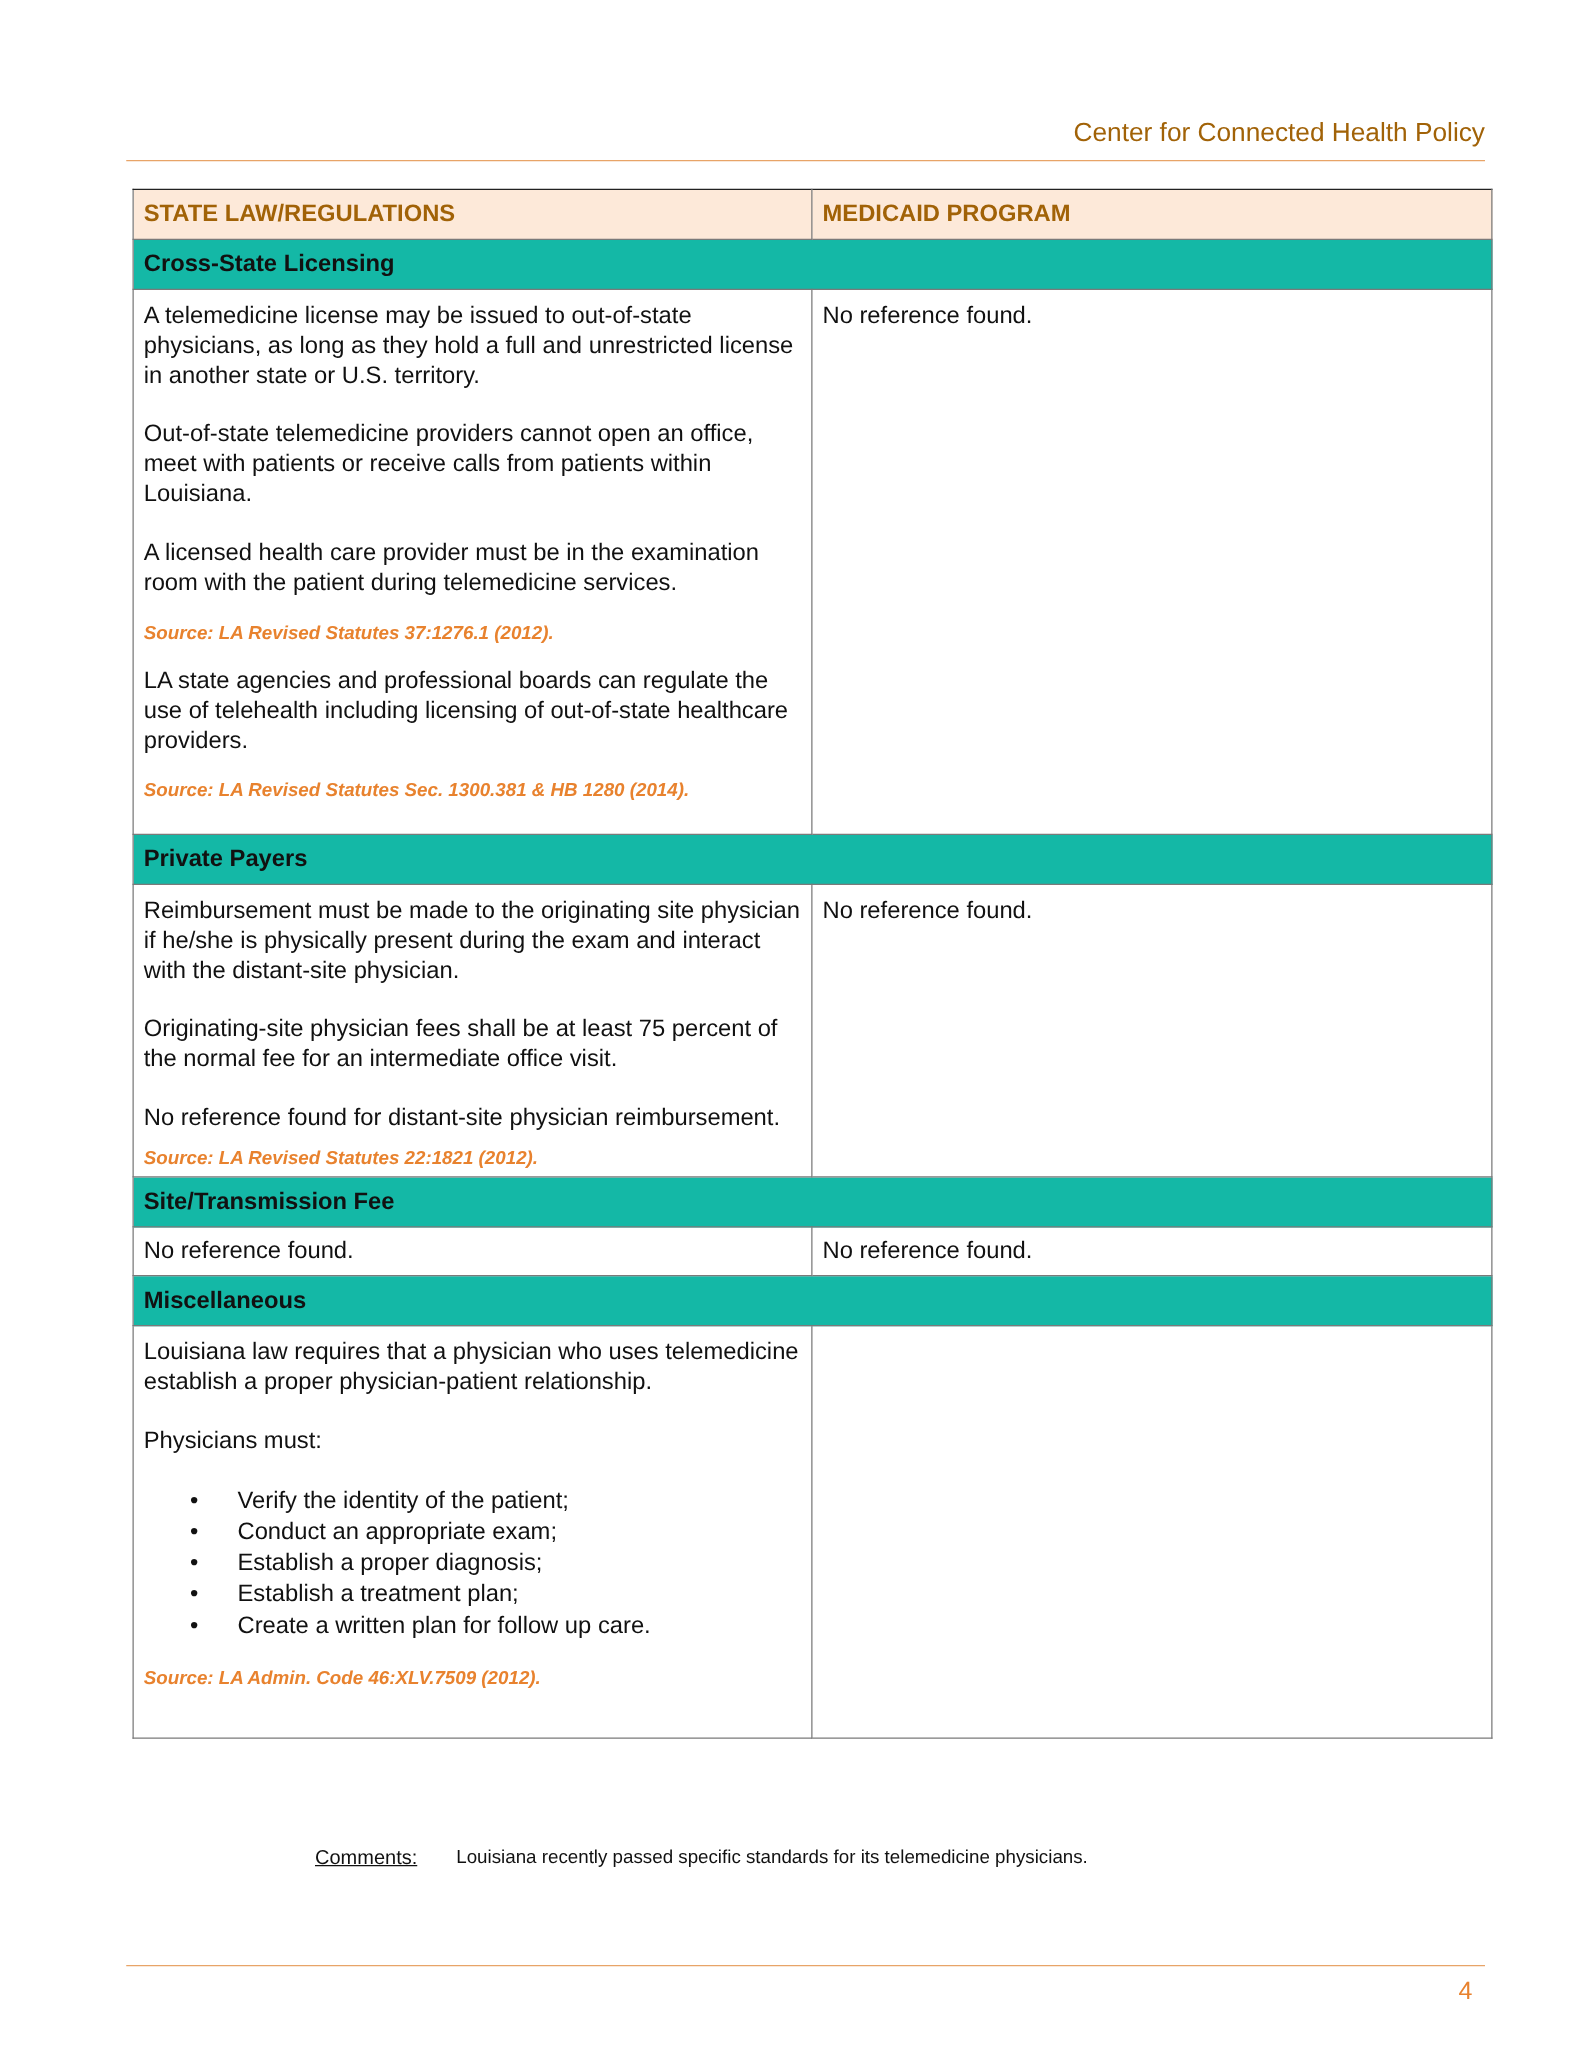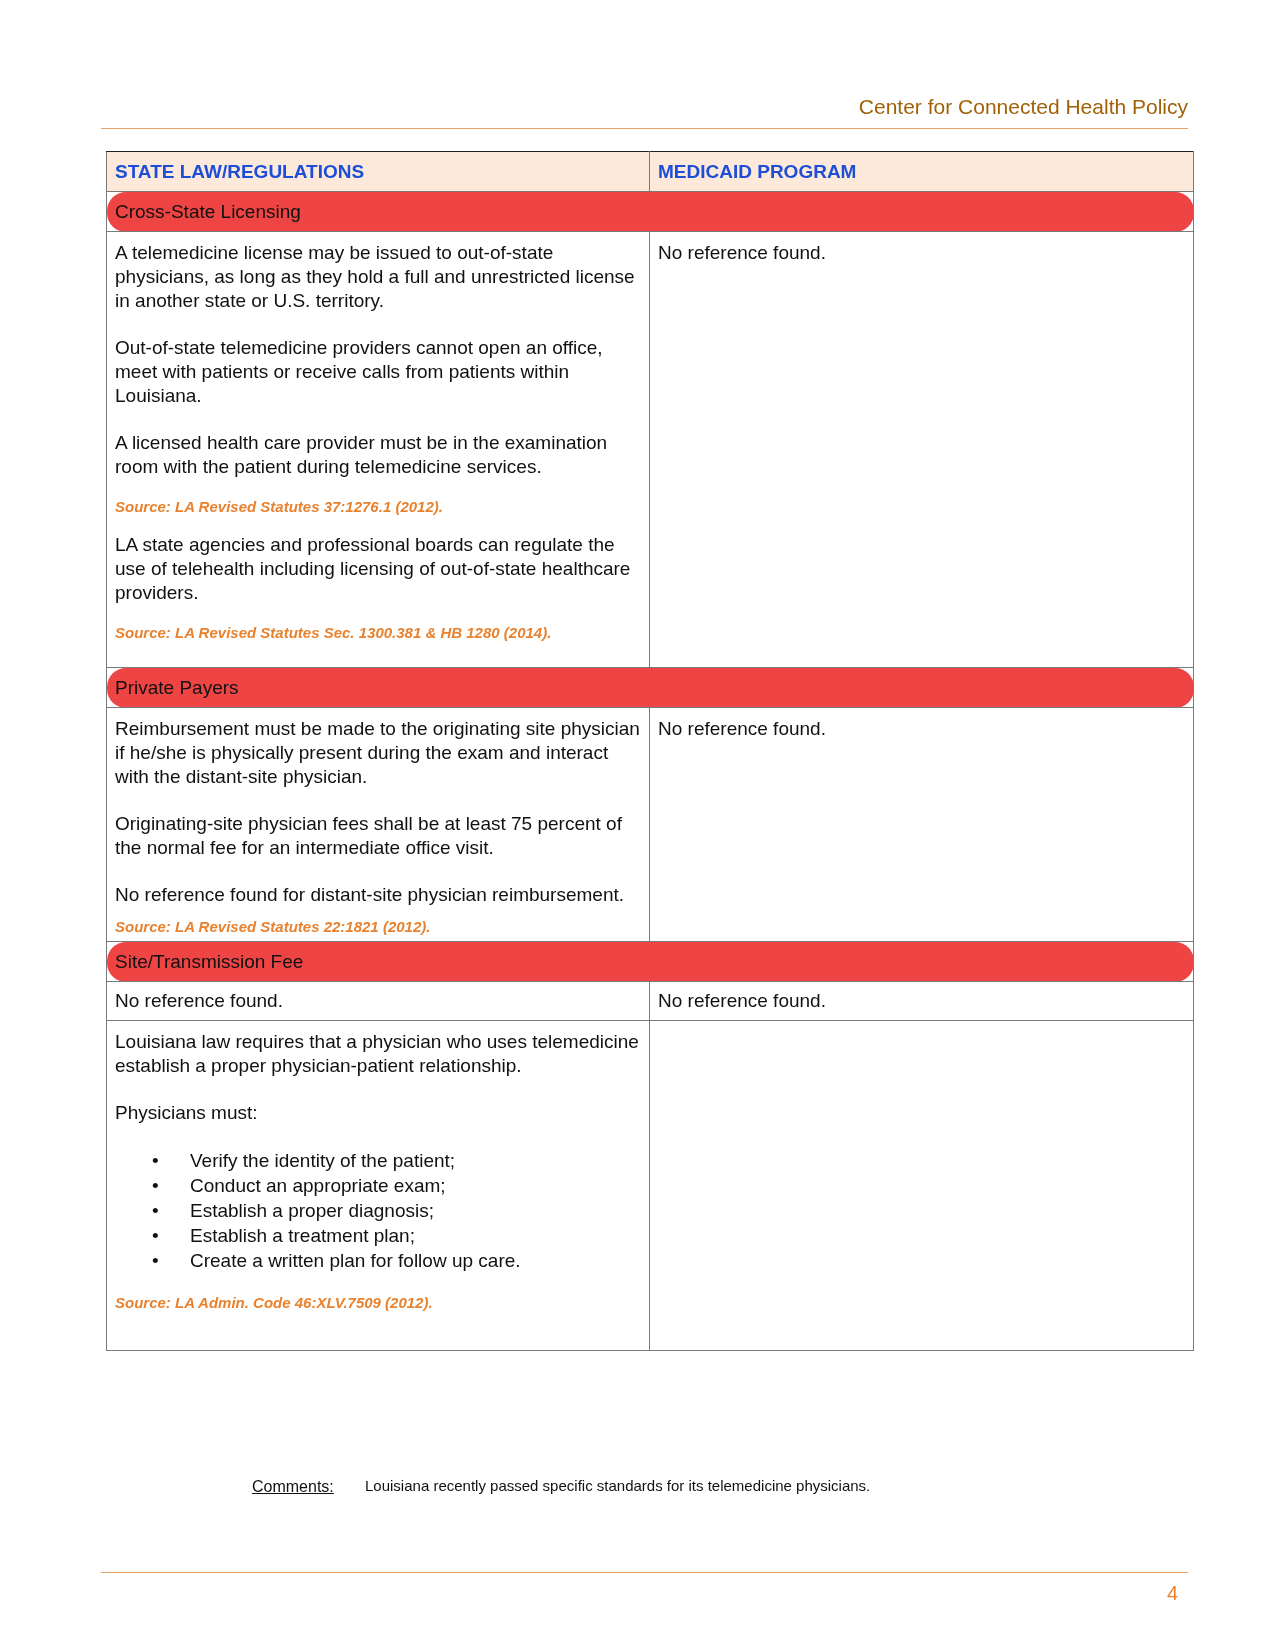--- a/index.html
+++ b/index.html
@@ -11,24 +11,24 @@
   .rule.top { top:128px; }
   .rule.bottom { top:1572px; }
   .page-num { position:absolute; left:1100px; width:78px; top:1582px; text-align:right;
               color:#e8822e; font-size:20px; }
 
   table.grid { position:absolute; left:106px; top:151px; width:1087px; border-collapse:collapse;
                table-layout:fixed; }
   table.grid td, table.grid th { border:1.5px solid #7a7a7a; vertical-align:top; padding:0 8px; }
   table.grid col.c1 { width:543px; }
   table.grid col.c2 { width:544px; }
-  table.grid tr.head th { background:#fde9d9; color:#1d4ed8; font-weight:bold; font-size:19px;
+  table.grid tr.head th { background:#fde9d9; color:#a16207; font-weight:bold; font-size:19px;
                            text-align:left; height:39px; vertical-align:middle; border-top:1.5px solid #222; }
-  table.grid tr.section td { background:#ef4444; font-weight:normal; font-size:19px; height:39px;
-                              vertical-align:middle;border-radius:19px; }
+  table.grid tr.section td { background:#14b8a6; font-weight:bold; font-size:19px; height:39px;
+                              vertical-align:middle; }
   table.grid tr.body td { font-size:19px; line-height:24px; padding-top:9px; padding-bottom:4px; }
   p.para { margin:0 0 23px 0; }
   p.src { margin:0 0 8px 0; color:#e8822e; font-weight:bold; font-style:italic; font-size:15px; line-height:20px; }
   ul.bul { margin:0 0 20px 0; padding:0 0 0 0; list-style:none; }
   ul.bul li { position:relative; padding-left:75px; line-height:25px; }
   ul.bul li .dot { position:absolute; left:37px; top:0; }
 
   .comments-label { position:absolute; left:252px; top:1478px; font-size:16px; text-decoration:underline; }
   .comments-text { position:absolute; left:365px; top:1477px; font-size:15px; }
 </style>
@@ -78,20 +78,23 @@
   </tr>
 
   <tr class="section">
     <td colspan="2">Site/Transmission Fee</td>
   </tr>
   <tr class="body" style="height:39px">
     <td style="vertical-align:middle;padding-top:0;padding-bottom:0">No reference found.</td>
     <td style="vertical-align:middle;padding-top:0;padding-bottom:0">No reference found.</td>
   </tr>
 
+  <tr class="section">
+    <td colspan="2">Miscellaneous</td>
+  </tr>
   <tr class="body" style="height:330px">
     <td>
       <p class="para">Louisiana law requires that a physician who uses telemedicine establish a proper physician-patient relationship.</p>
       <p class="para">Physicians must:</p>
       <ul class="bul">
         <li><span class="dot">•</span><span>Verify the identity of the patient;</span></li>
         <li><span class="dot">•</span><span>Conduct an appropriate exam;</span></li>
         <li><span class="dot">•</span><span>Establish a proper diagnosis;</span></li>
         <li><span class="dot">•</span><span>Establish a treatment plan;</span></li>
         <li><span class="dot">•</span><span>Create a written plan for follow up care.</span></li>

